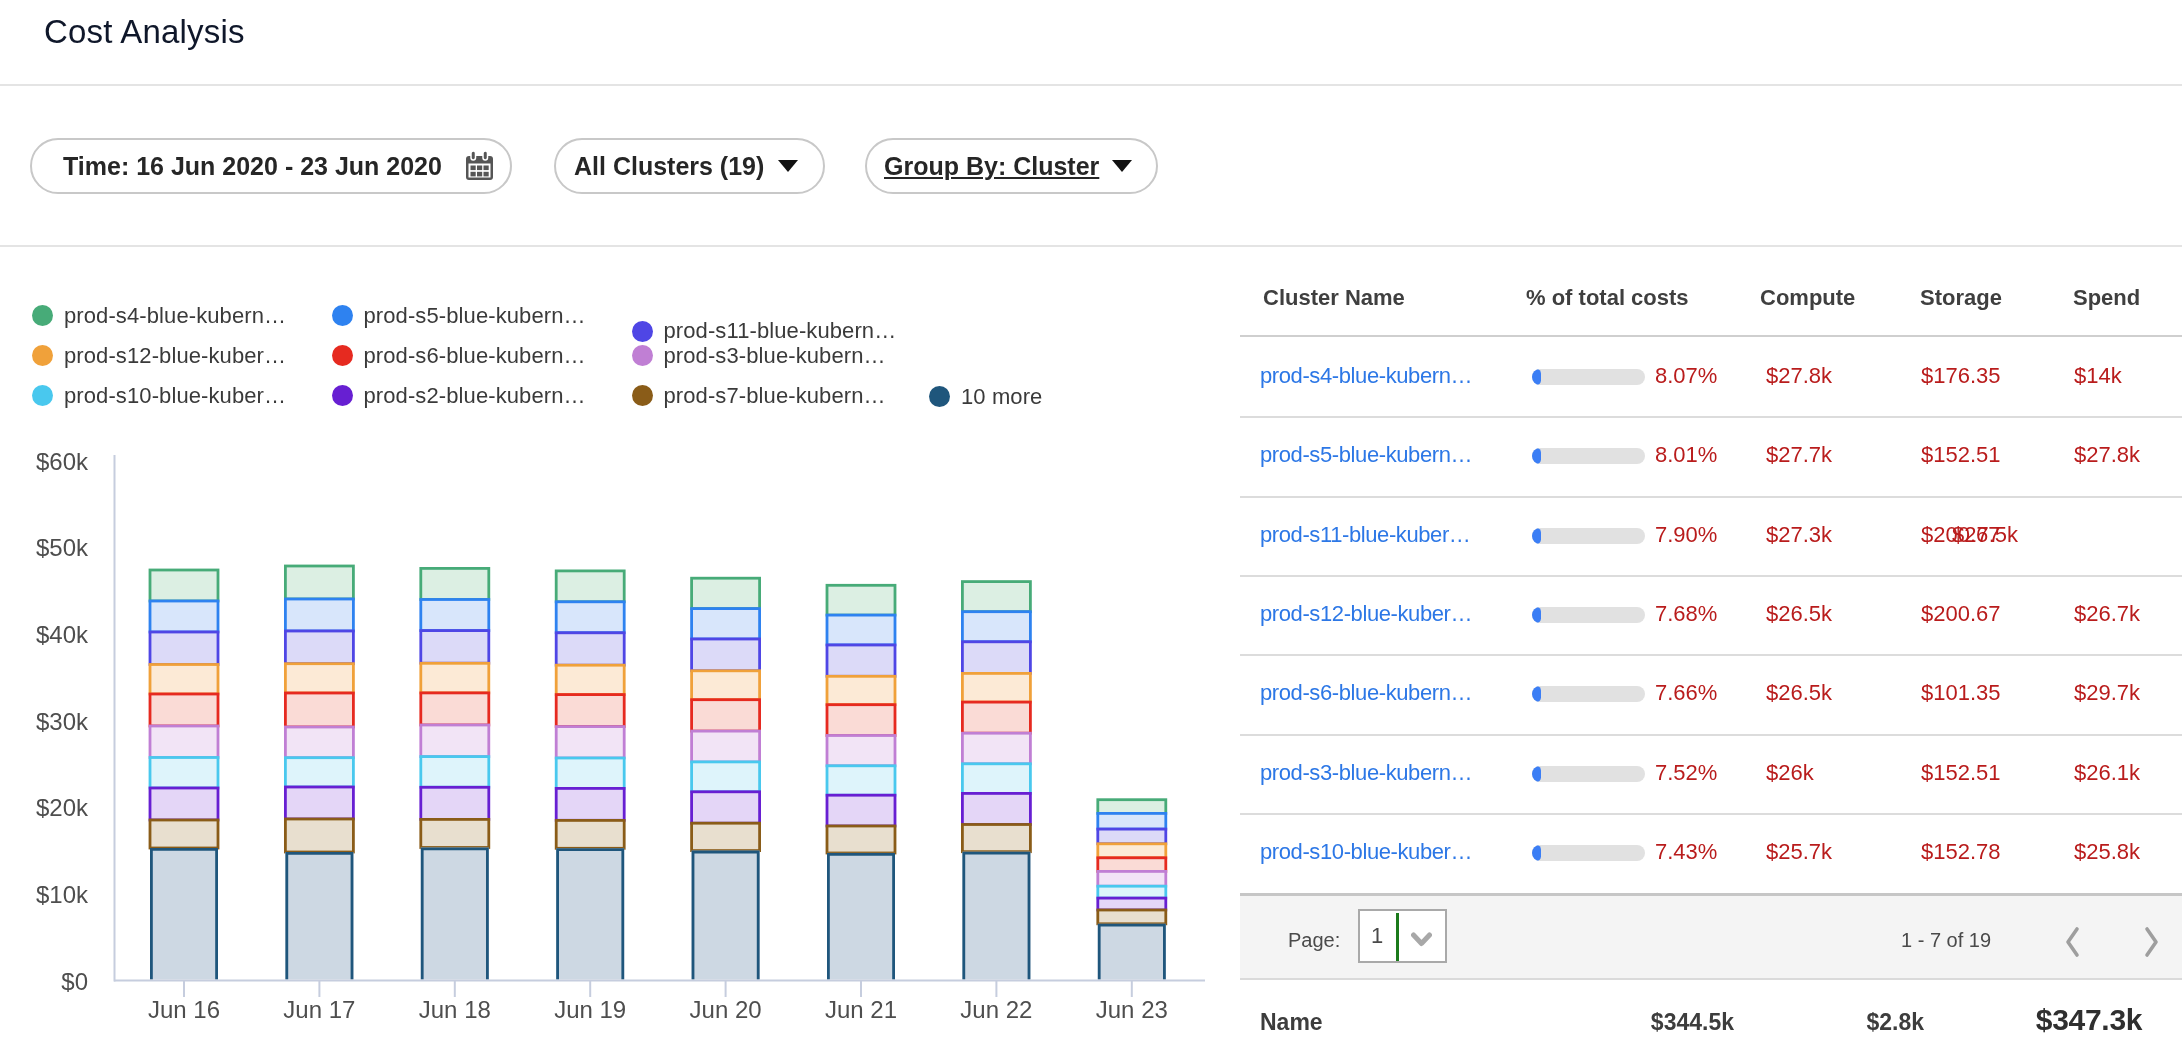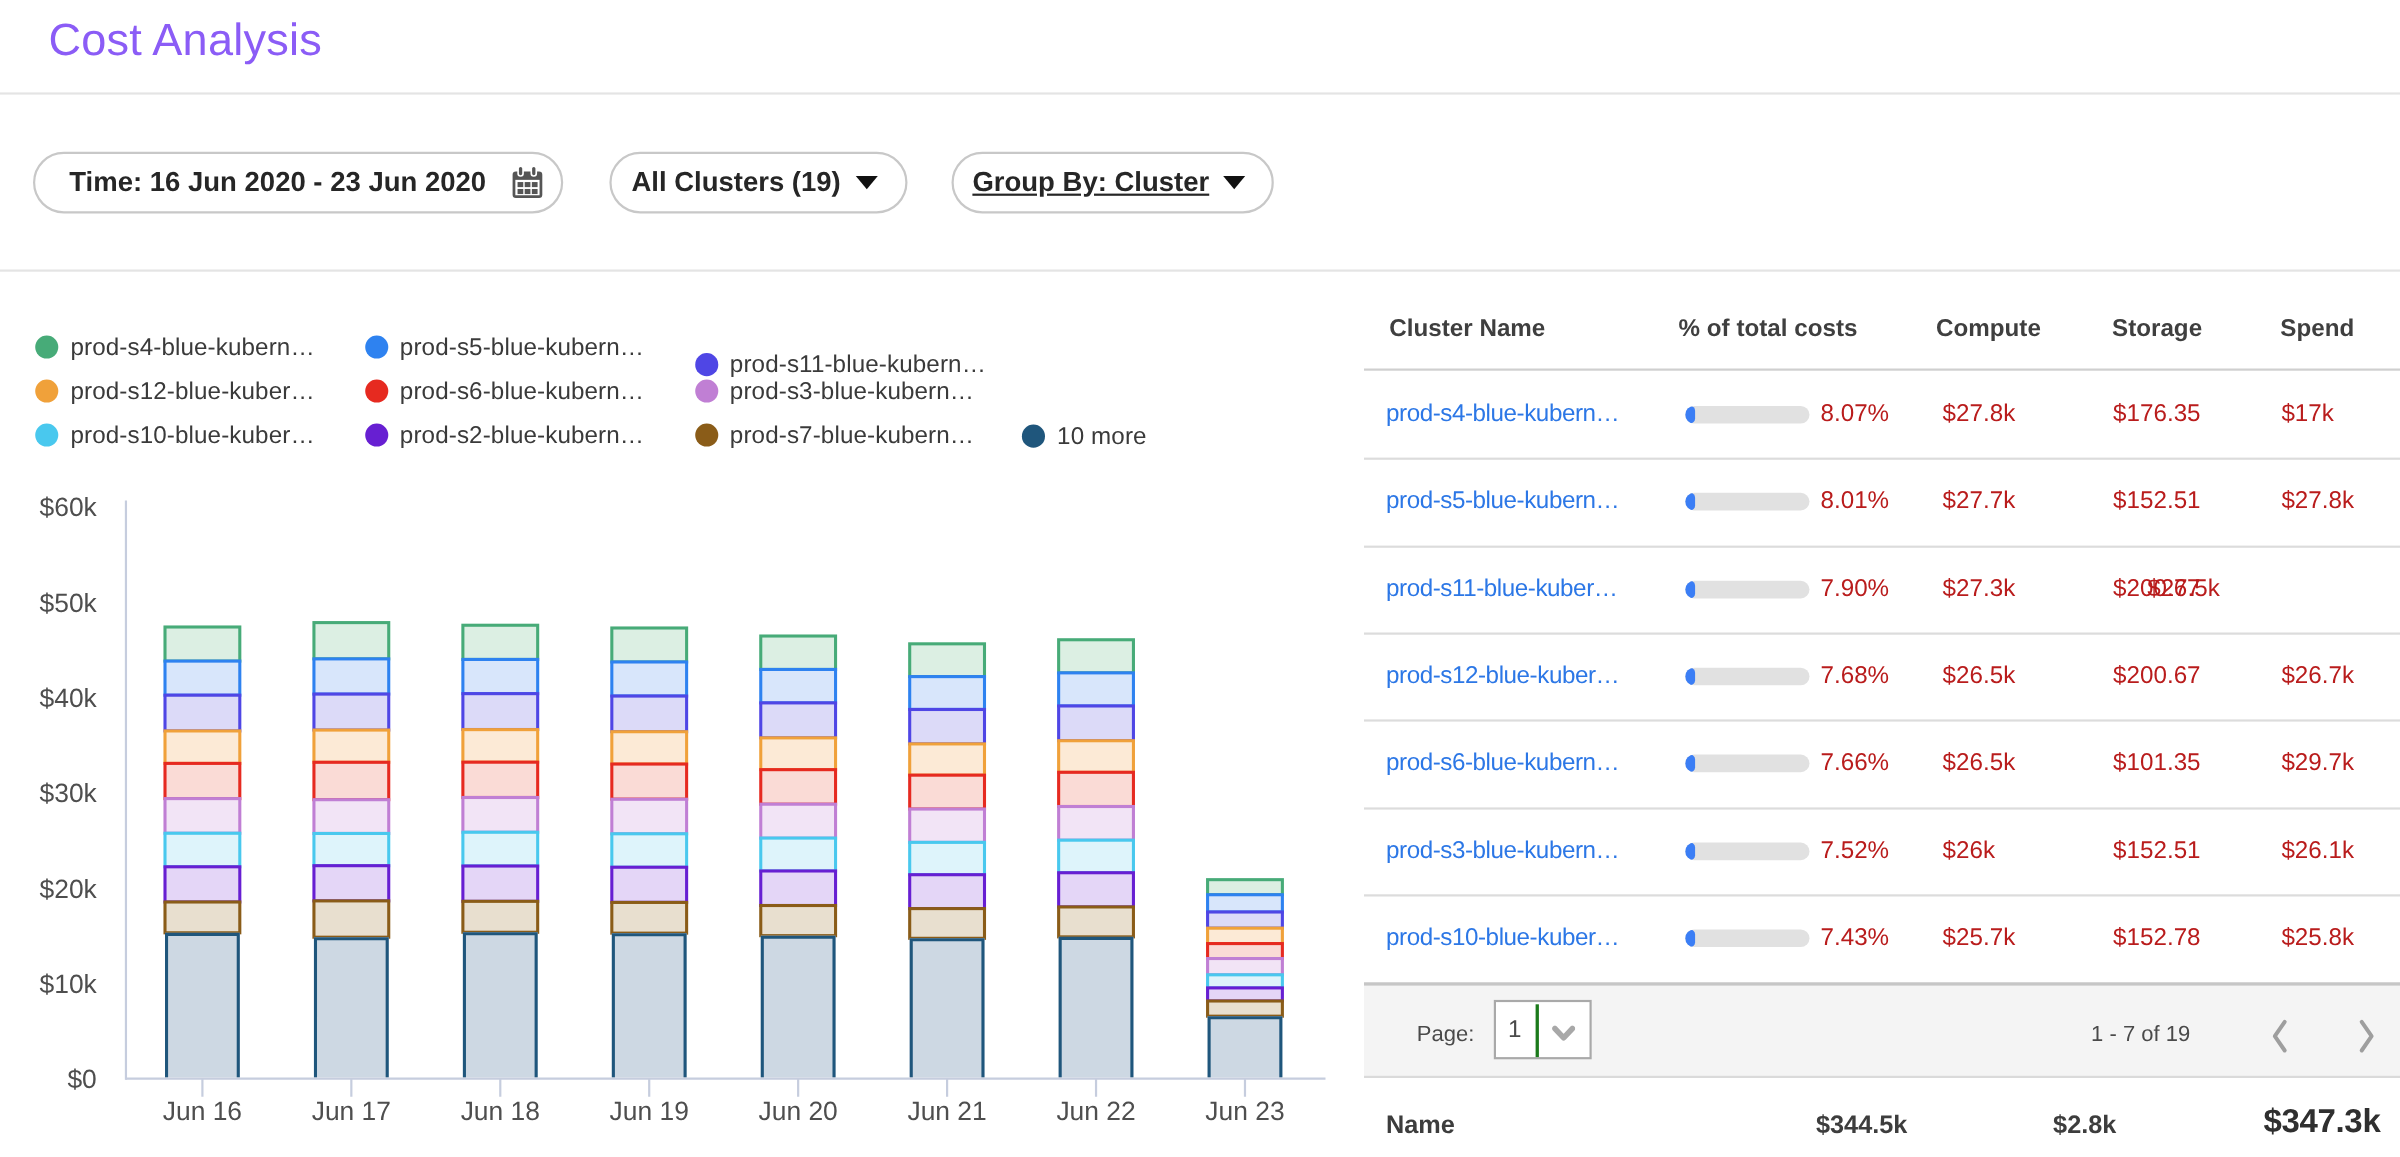--- a/index.html
+++ b/index.html
@@ -1,16 +1,16 @@
 <!DOCTYPE html>
 <html><head><meta charset="utf-8"><style>
 * { margin:0; padding:0; box-sizing:border-box; }
 html,body { width:2182px; height:1052px; background:#fff; font-family:"Liberation Sans", sans-serif; position:relative; overflow:hidden; }
 .abs { position:absolute; }
-.title { left:44px; top:13px; font-size:41px; color:#8b5cf6; letter-spacing:0.2px; }
+.title { left:44px; top:13px; font-size:33px; color:#0f172a; letter-spacing:0.2px; }
 .hline { left:0; width:2182px; height:2px; background:#e4e4e4; }
 .pill { height:56px; border:2px solid #c8c8c8; border-radius:28px; display:flex; align-items:center; font-weight:bold; font-size:25px; color:#262626; position:absolute; top:138px; }
 .litem { position:absolute; display:flex; align-items:center; }
 .ldot { width:21px; height:21px; border-radius:50%; display:inline-block; }
 .ltxt { font-size:22px; color:#3a3a3a; margin-left:11px; letter-spacing:0.1px; }
 .ax { font-size:24px; fill:#4e4e4e; font-family:"Liberation Sans", sans-serif; }
 .axl { stroke:#c6cdde; stroke-width:2; }
 .th { position:absolute; font-size:22px; font-weight:bold; color:#3f3f3f; }
 .cell { position:absolute; font-size:22px; color:#b91c1c; }
 .link { color:#2c77e6; letter-spacing:-0.4px; }
@@ -215,21 +215,21 @@
 <div class="th" style="left:2073px; top:285px">Spend</div>
 <div class="rsep" style="top:335px; background:#cfcfcf"></div>
 
 <div class="cell link" style="left:1260px;top:363.0px">prod-s4-blue-kubern…</div>
 <div class="ptrack" style="left:1532px;top:369.0px">
     <div class="pfill" style="width:9px"></div>
   </div>
 <div class="cell" style="left:1655px;top:363.0px">8.07%</div>
 <div class="cell" style="left:1766px;top:363.0px">$27.8k</div>
 <div class="cell" style="left:1921px;top:363.0px">$176.35</div>
-<div class="cell" style="left:2074px;top:363.0px">$17k</div>
+<div class="cell" style="left:2074px;top:363.0px">$14k</div>
 <div class="rsep" style="top:416.3px"></div>
 <div class="cell link" style="left:1260px;top:442.4px">prod-s5-blue-kubern…</div>
 <div class="ptrack" style="left:1532px;top:448.4px">
     <div class="pfill" style="width:9px"></div>
   </div>
 <div class="cell" style="left:1655px;top:442.4px">8.01%</div>
 <div class="cell" style="left:1766px;top:442.4px">$27.7k</div>
 <div class="cell" style="left:1921px;top:442.4px">$152.51</div>
 <div class="cell" style="left:2074px;top:442.4px">$27.8k</div>
 <div class="rsep" style="top:495.6px"></div>
@@ -290,12 +290,12 @@
 <svg style="position:absolute; left:2063px; top:926px" width="18" height="32" viewBox="0 0 18 32">
     <path d="M14 3 L5 16 L14 29" fill="none" stroke="#9e9e9e" stroke-width="3.6" stroke-linecap="round" stroke-linejoin="round"></path>
   </svg>
 <svg style="position:absolute; left:2143px; top:926px" width="18" height="32" viewBox="0 0 18 32">
     <path d="M4 3 L13 16 L4 29" fill="none" stroke="#9e9e9e" stroke-width="3.6" stroke-linecap="round" stroke-linejoin="round"></path>
   </svg>
 
 <div class="cell" style="left:1260px; top:1009px; font-weight:bold; font-size:23px; color:#3d3d3d">Name</div>
 <div class="cell" style="left:1614px; top:1009px; width:120px; text-align:right; font-weight:bold; font-size:23px; color:#3d3d3d">$344.5k</div>
 <div class="cell" style="left:1804px; top:1009px; width:120px; text-align:right; font-weight:bold; font-size:23px; color:#3d3d3d">$2.8k</div>
-<div class="cell" style="left:2014px; top:1003px; width:150px; text-align:right; font-weight:bold; font-size:30px; letter-spacing:-0.3px; color:#2f2f2f">$347.3k</div>
+<div class="cell" style="left:2014px; top:1003px; width:150px; text-align:center; font-weight:bold; font-size:30px; letter-spacing:-0.3px; color:#2f2f2f">$347.3k</div>
 </body></html>

